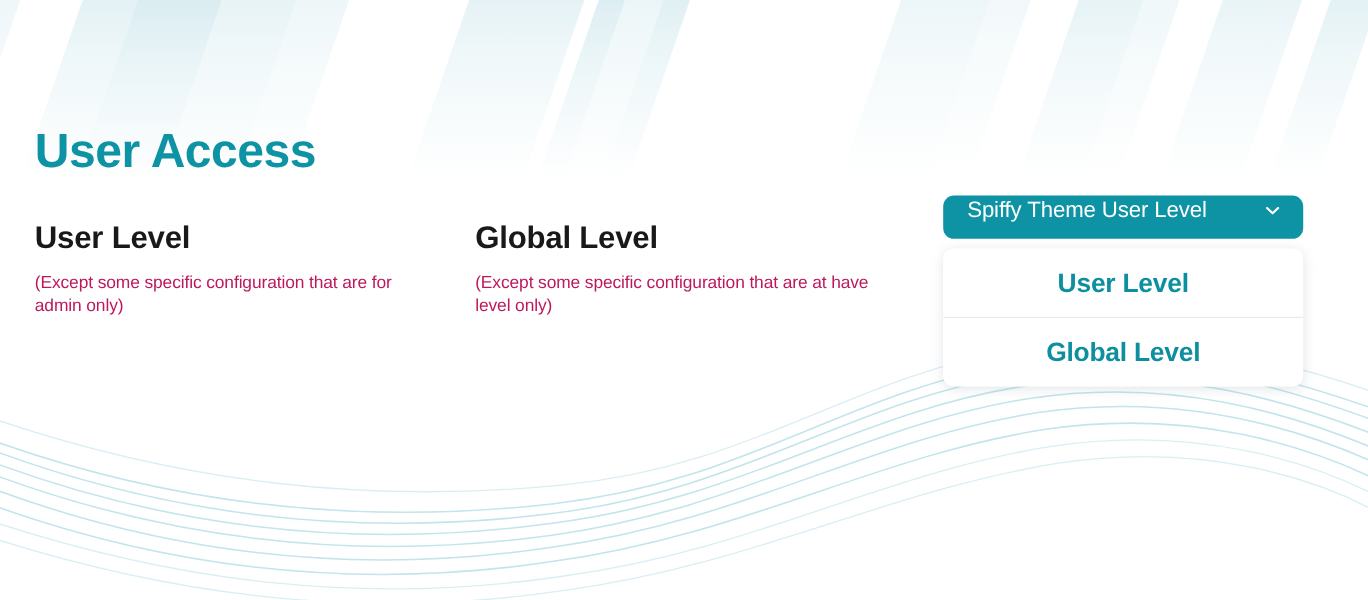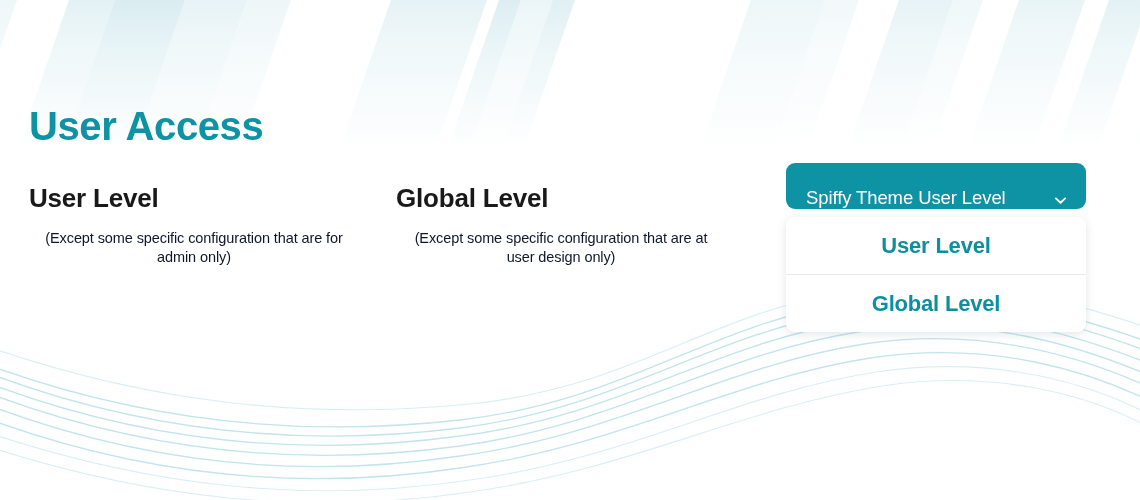--- a/index.html
+++ b/index.html
@@ -82,44 +82,43 @@
   }
   .col-body {
     font-size: 20.5px;
     color: #1f1f1f;
     line-height: 28px;
     margin: 0 0 8px 0;
     letter-spacing: -0.1px;
   }
   .col-note {
     font-size: 14.5px;
-    color: #0f172a;
+    color: #be185d;
     line-height: 19px;
-    margin: 16px;
+    margin: 0;
     letter-spacing: -0.1px;
-    text-align: center;
   }
 
   
   .dropdown {
     position: absolute;
     left: 786px;
     top: 163px;
     width: 300px;
   }
   .dropdown-toggle {
     box-sizing: border-box;
     width: 300px;
-    height: 46px;
+    height: 36px;
     background: #0d93a3;
     border-radius: 9px;
     display: flex;
-    align-items: flex-end;
+    align-items: center;
     justify-content: space-between;
-    padding: 0 17px 0 20px;
+    padding: 0 17px 12px 20px;
     cursor: pointer;
   }
   .dropdown-value {
     font-size: 18.5px;
     color: #ffffff;
     letter-spacing: -0.1px;
     white-space: nowrap;
   }
   .chevron {
     width: 17px;
@@ -195,21 +194,21 @@
 
   <div class="page-title">User Access</div>
 
   <div class="col col-user">
     <h2 class="col-heading">User Level</h2>
     <p class="col-note">(Except some specific configuration that are for admin only)</p>
   </div>
 
   <div class="col col-global">
     <h2 class="col-heading">Global Level</h2>
-    <p class="col-note">(Except some specific configuration that are at user design only)</p>
+    <p class="col-note">(Except some specific configuration that are at have level only)</p>
   </div>
 
   <div class="dropdown">
 
     <div class="dropdown-toggle">
       <span class="dropdown-value">Spiffy Theme User Level</span>
       <svg class="chevron" viewBox="0 0 24 24">
         <path d="M5.5 9 L12 15.2 L18.5 9" fill="none" stroke="#ffffff" stroke-width="2.6" stroke-linecap="round" stroke-linejoin="round"></path>
       </svg>
     </div>

